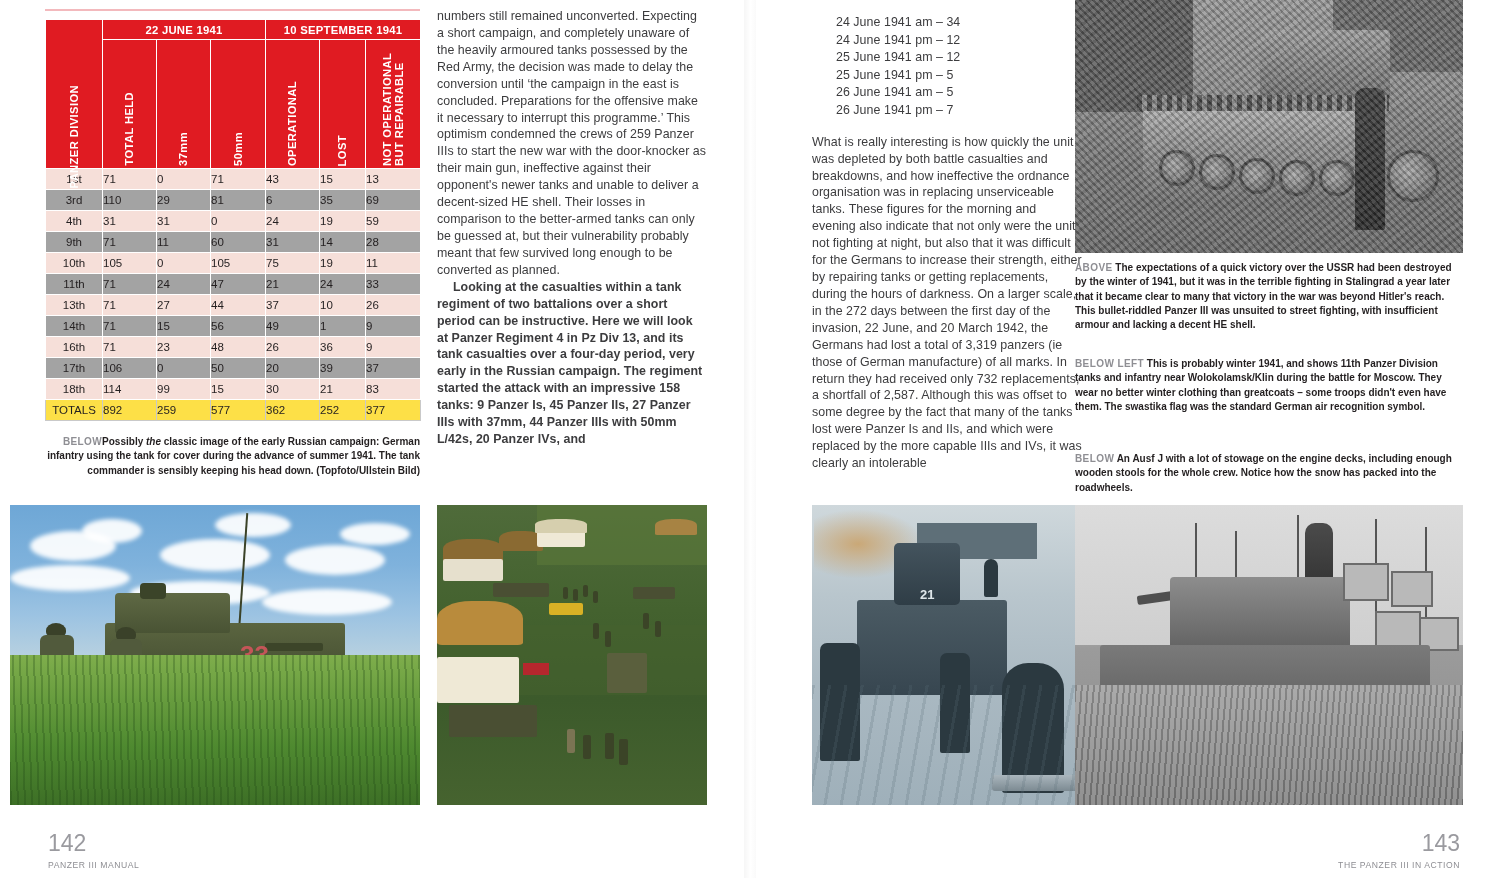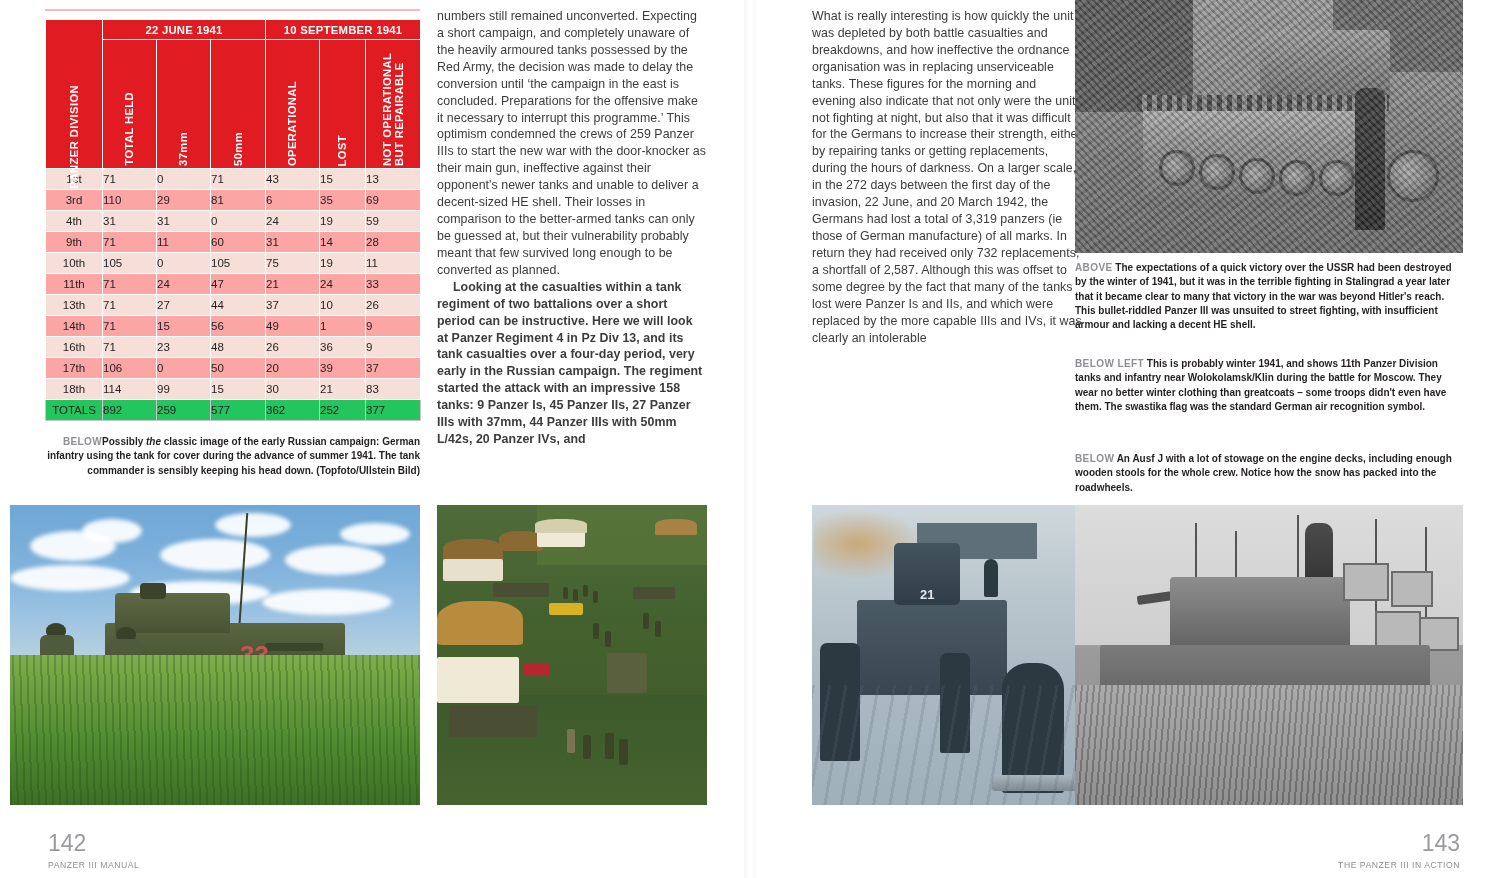--- a/index.html
+++ b/index.html
@@ -60,22 +60,22 @@
   }
   .rot{
     writing-mode:vertical-rl; transform:rotate(180deg);
     font-weight:bold; font-size:11.2px; letter-spacing:.4px;
     line-height:1.08; text-align:left; white-space:pre-line;
     display:inline-block;
   }
   td.lbl{ padding:2px 0 2px 6px; text-align:center;margin-top:33px; }
   td.num{ padding:2px 0 2px 6px; text-align:left; }
   tr.r-a td{ background:#f6dfd9; border-color:#ffffff; }
-  tr.r-b td{ background:#fca5a5; border-color:#ffffff; }
-  tr.r-tot td{ background:#22c55e; border-color:#c9c9c9; }
+  tr.r-b td{ background:#a3a3a3; border-color:#ffffff; }
+  tr.r-tot td{ background:#fde047; border-color:#c9c9c9; }
   table.strengths tbody td{ height:21px; }
   .tbl-wrap{ border:0; }
 
   
   col.c0{ width:57px; }
   col.c1{ width:54px; }
   col.c2{ width:54px; }
   col.c3{ width:55px; }
   col.c4{ width:54px; }
   col.c5{ width:46px; }
@@ -490,20 +490,28 @@
 
   <div class="col col2">
     <div class="body-text" style="margin-top:8px;">
       <p>numbers still remained unconverted. Expecting a short campaign, and completely unaware of the heavily armoured tanks possessed by the Red Army, the decision was made to delay the conversion until ‘the campaign in the east is concluded. Preparations for the offensive make it necessary to interrupt this programme.’ This optimism condemned the crews of 259 Panzer IIIs to start the new war with the door-knocker as their main gun, ineffective against their opponent's newer tanks and unable to deliver a decent-sized HE shell. Their losses in comparison to the better-armed tanks can only be guessed at, but their vulnerability probably meant that few survived long enough to be converted as planned.</p>
       <p class="indent">Looking at the casualties within a tank regiment of two battalions over a short period can be instructive. Here we will look at Panzer Regiment 4 in Pz Div 13, and its tank casualties over a four-day period, very early in the Russian campaign. The regiment started the attack with an impressive 158 tanks: 9 Panzer Is, 45 Panzer IIs, 27 Panzer IIIs with 37mm, 44 Panzer IIIs with 50mm L/42s, 20 Panzer IVs, and</p>
     </div>
   </div>
 
   <div class="col col3">
     <div class="body-text" style="margin-top:8px;">
+      <ul class="datalist">
+          <li>24 June 1941 am – 34</li>
+          <li>24 June 1941 pm – 12</li>
+          <li>25 June 1941 am – 12</li>
+          <li>25 June 1941 pm – 5</li>
+          <li>26 June 1941 am – 5</li>
+          <li>26 June 1941 pm – 7</li>
+        </ul>
       <p>What is really interesting is how quickly the unit was depleted by both battle casualties and breakdowns, and how ineffective the ordnance organisation was in replacing unserviceable tanks. These figures for the morning and evening also indicate that not only were the units not fighting at night, but also that it was difficult for the Germans to increase their strength, either by repairing tanks or getting replacements, during the hours of darkness. On a larger scale, in the 272 days between the first day of the invasion, 22 June, and 20 March 1942, the Germans had lost a total of 3,319 panzers (ie those of German manufacture) of all marks. In return they had received only 732 replacements, a shortfall of 2,587. Although this was offset to some degree by the fact that many of the tanks lost were Panzer Is and IIs, and which were replaced by the more capable IIIs and IVs, it was clearly an intolerable</p>
     </div>
   </div>
 
   <div class="col col4">
     <div style="position:absolute;top:261px;left:0;width:388px;">
       <div class="caption">
         <span class="kicker">ABOVE</span>
         <span>The expectations of a quick victory over the USSR had been destroyed by the winter of 1941, but it was in the terrible fighting in Stalingrad a year later that it became clear to many that victory in the war was beyond Hitler's reach. This bullet-riddled Panzer III was unsuited to street fighting, with insufficient armour and lacking a decent HE shell.</span>
       </div>

